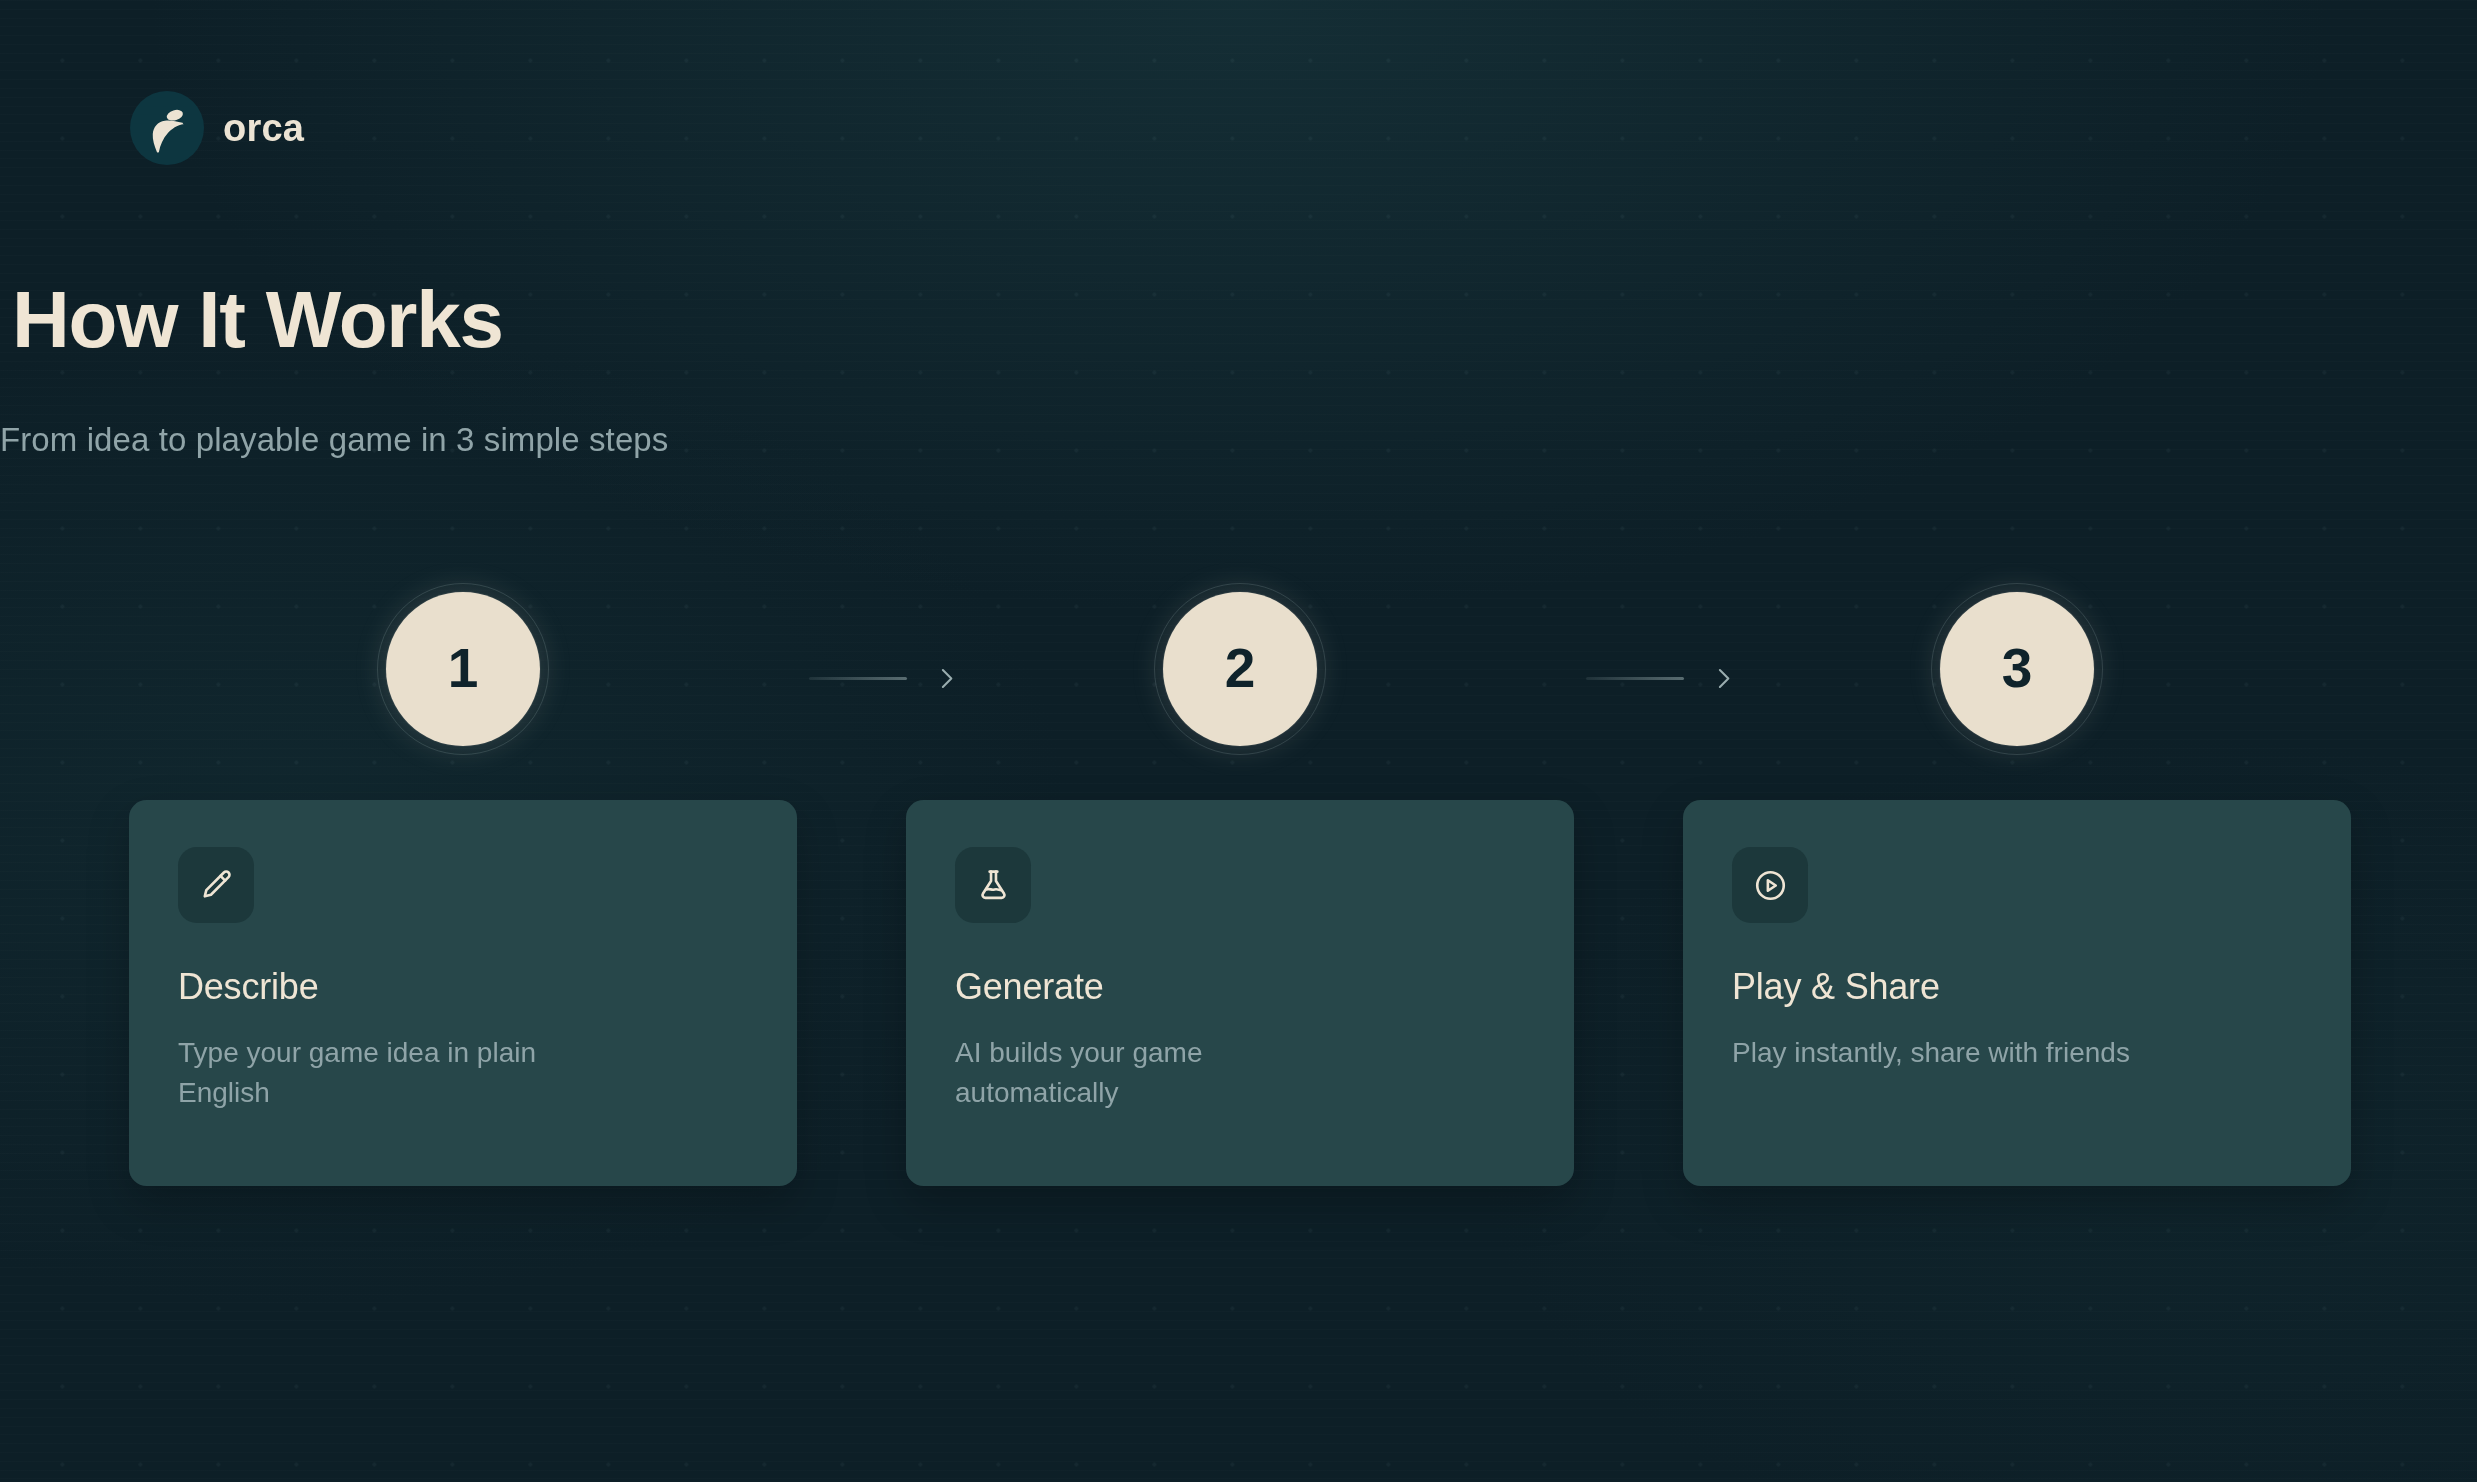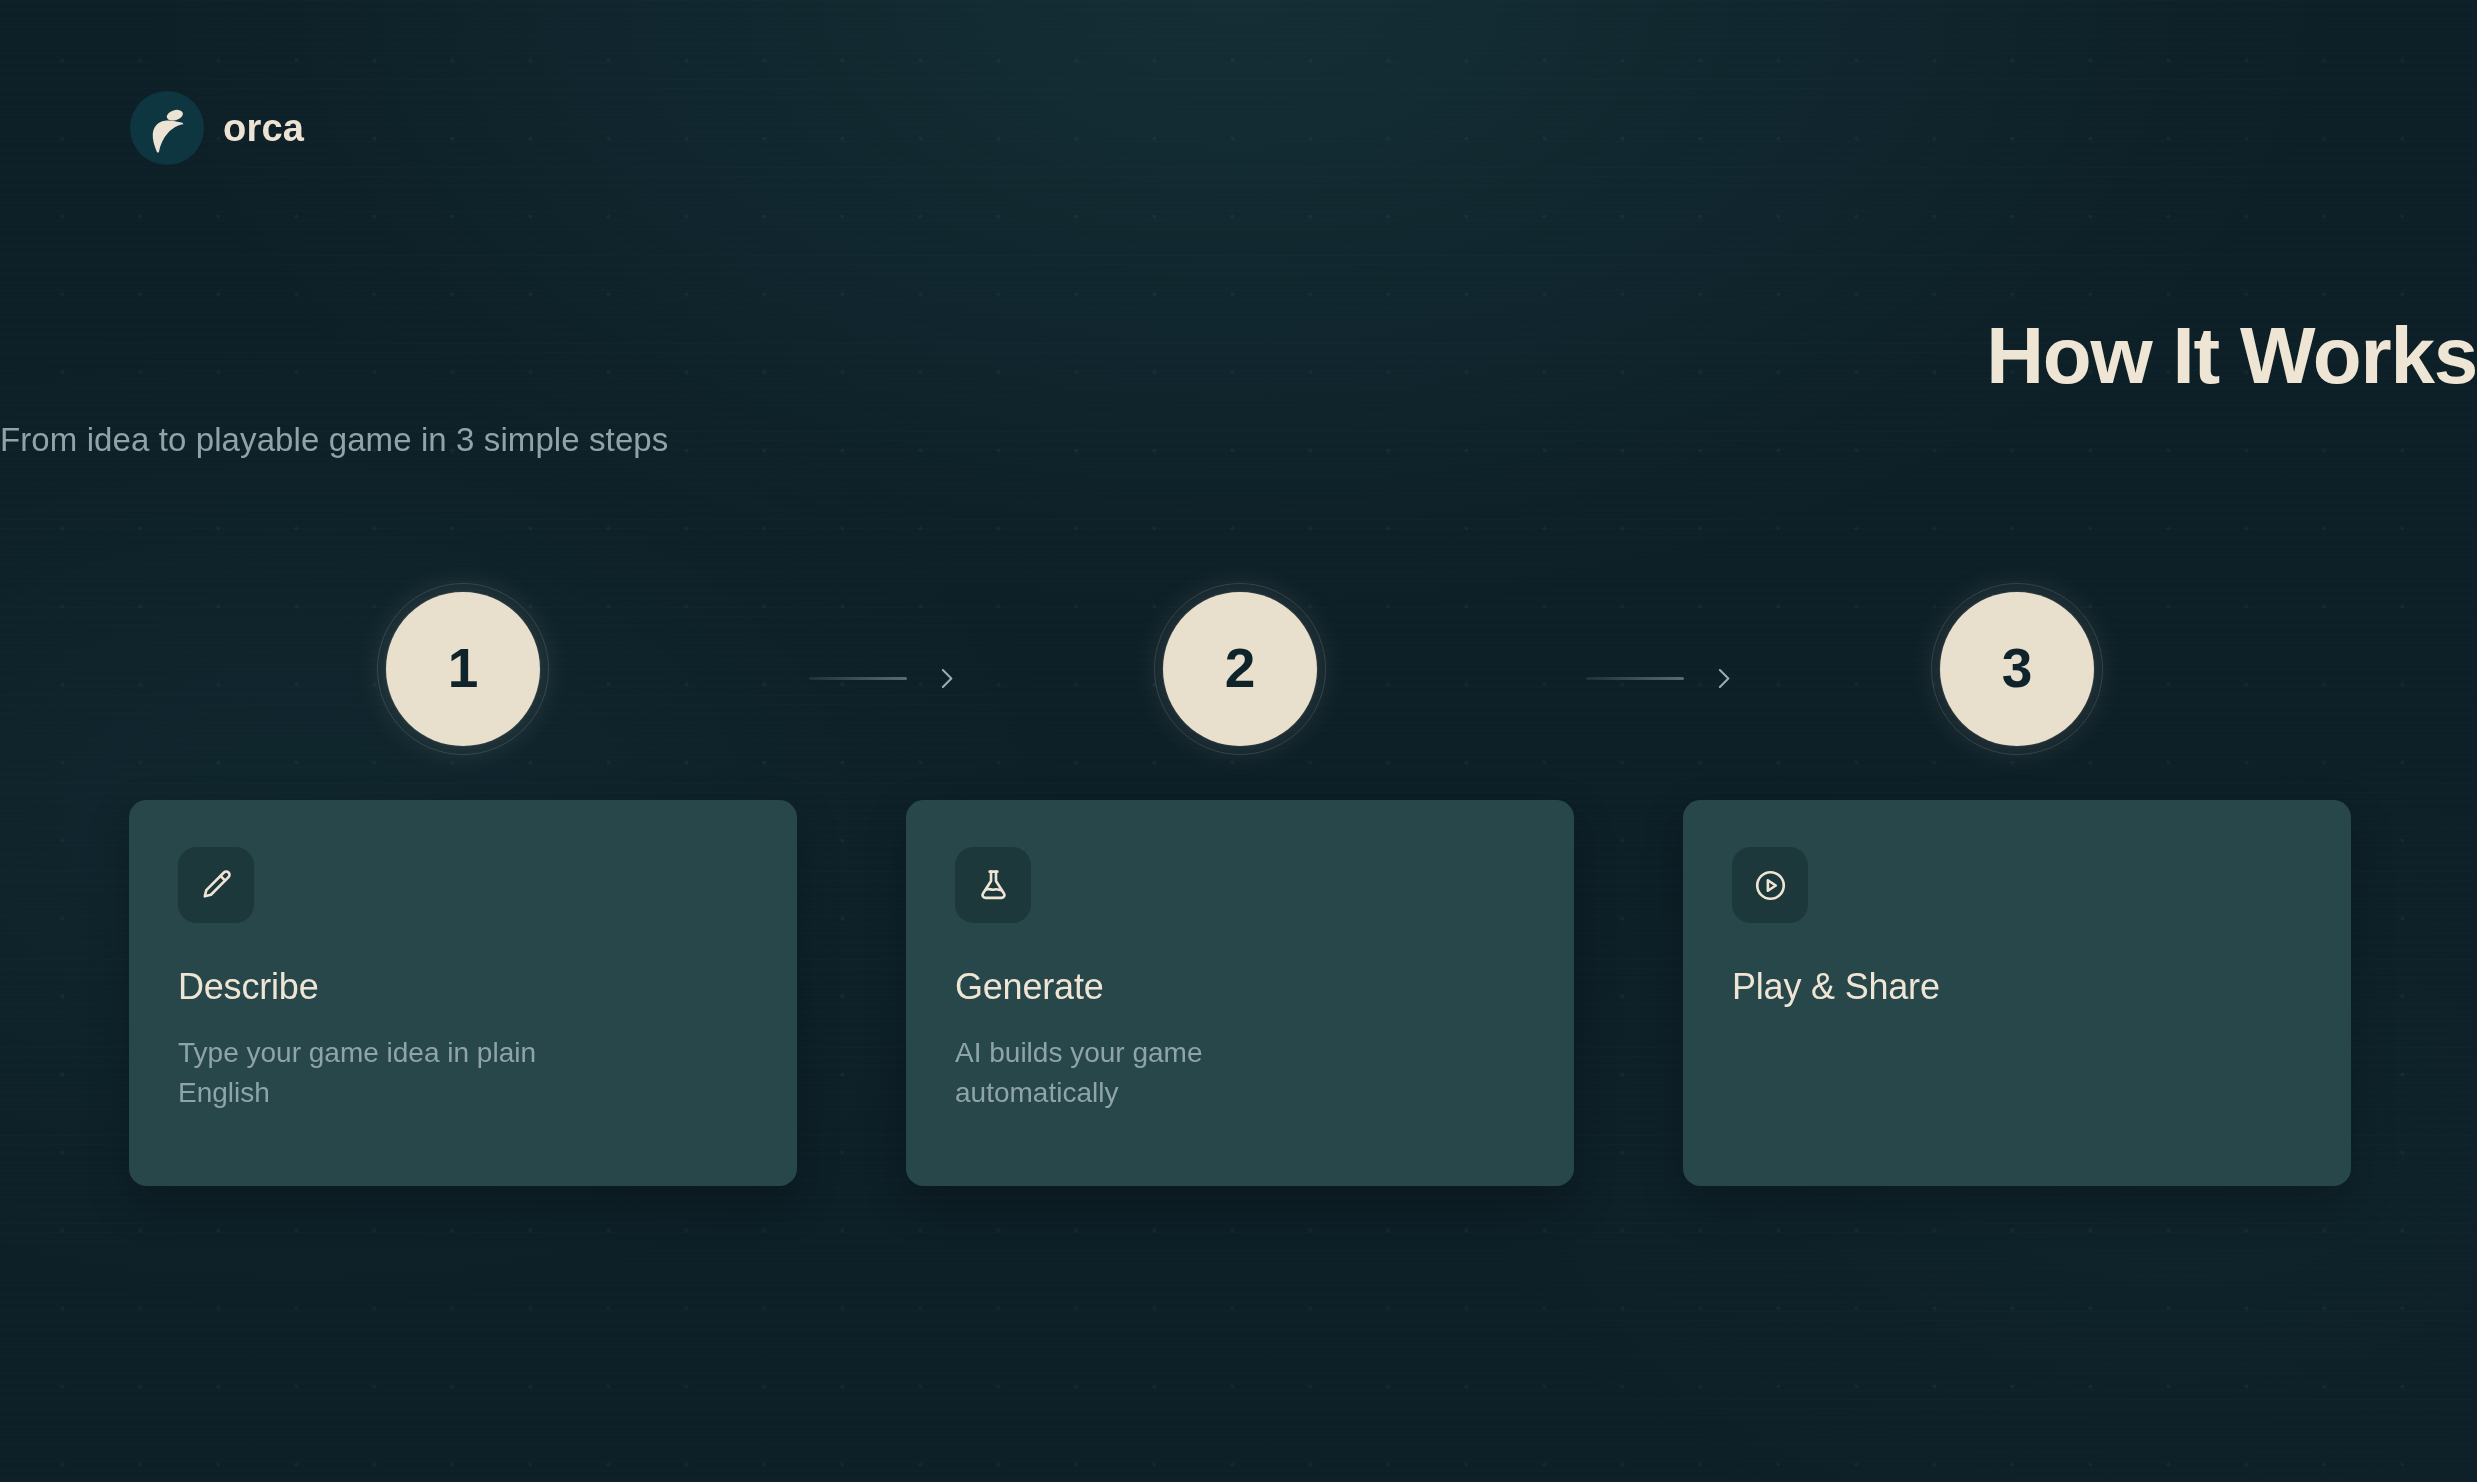--- a/index.html
+++ b/index.html
@@ -48,23 +48,23 @@
     display:flex; align-items:center; justify-content:center;
     flex:0 0 auto;
   }
   .brand-name {
     font-size:38px; font-weight:bold; color:#ece3d3; letter-spacing:0.2px;
   }
 
   
   .headline {
     position:absolute; left:12px; right:0; top:280px;
-    text-align:right;
+    text-align:left;
     font-size:80px; font-weight:bold; color:#efe5d4;
-    letter-spacing:-1.2px; line-height:1;margin-top:36px;
+    letter-spacing:-1.2px; line-height:1;
   }
   .subhead {
     position:absolute; left:0; right:0; top:421px;
     font-size:33px; font-weight:normal; color:#90a4a8;
     letter-spacing:0.1px;
   }
 
   
   .steps {
     position:absolute; left:129px; top:583px; width:2222px;
@@ -213,18 +213,19 @@
         </div>
       </div>
       <div class="card">
         <div class="card-icon">
           <svg width="37" height="37" viewBox="0 0 24 24" fill="none" stroke="#efe5d4" stroke-width="1.7" stroke-linecap="round" stroke-linejoin="round" aria-hidden="true">
             <circle cx="12" cy="12" r="8.6"></circle>
             <path d="M10.3 8.6l5.1 3.4-5.1 3.4V8.6z"></path>
           </svg>
         </div>
         <div class="card-title">Play &amp; Share</div>
+        <div class="card-desc">Play instantly, share with friends</div>
       </div>
     </div>
 
   </div>
 </div>
 
 
 </body></html>

